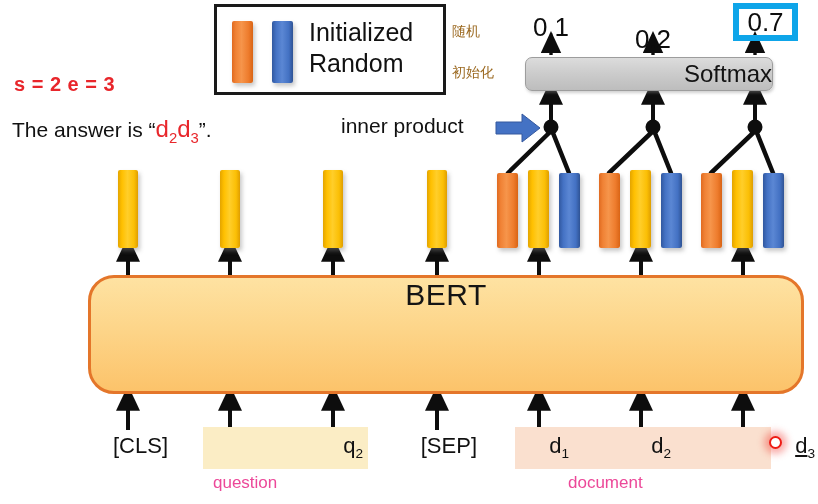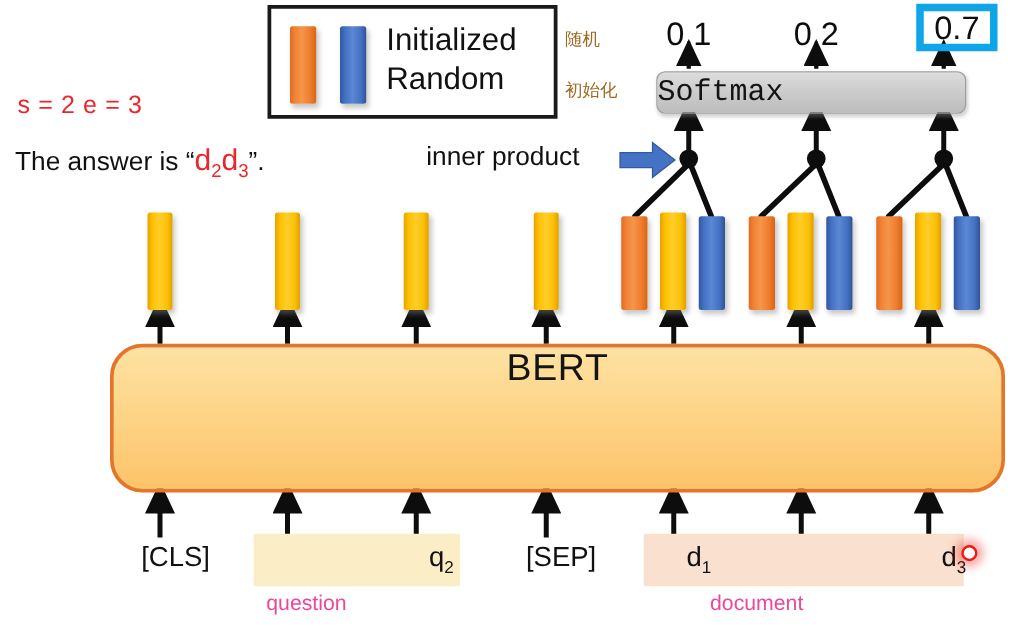--- a/index.html
+++ b/index.html
@@ -14,21 +14,21 @@
     background: #ffffff;
     font-family: "Liberation Sans", sans-serif;
     overflow: hidden;
   }
   .abs { position: absolute; }
 
   
   .red-text {
     color: #E8262B;
     font-size: 20px;
-    font-weight: 400;
+    font-weight: 700;
     letter-spacing: 0.5px;
     white-space: nowrap;
   }
   .answer-line {
     font-size: 21px;
     color: #111111;
     white-space: nowrap;
   }
   .answer-line .hl {
     color: #E8262B;
@@ -88,23 +88,22 @@
   }
 
   
   .softmax-box {
     border: 1px solid #9d9d9d;
     border-radius: 7px;
     background: linear-gradient(to bottom, #DCDCDC 0%, #CBCBCB 50%, #BDBDBD 100%);
     box-sizing: border-box;
     display: flex;
     align-items: center;
-    justify-content: flex-start;
+    justify-content: flex-end;
     box-shadow: 1px 2px 3px rgba(140,140,140,0.4);
-    font-family: Liberation Mono, monospace;
   }
   .softmax-label {
     font-size: 24px;
     color: #131313;
   }
 
   
   .prob {
     font-size: 26px;
     color: #0d0d0d;
@@ -233,21 +232,21 @@
   </div>
   <div class="abs cn-text" style="left:452px; top:23px;">随机</div>
   <div class="abs cn-text" style="left:452px; top:64px;">初始化</div>
 
   <div class="abs inner-product-label" style="left:341px; top:114px;">inner product</div>
   <svg class="abs" style="left:494px; top:112px;" width="48" height="32" viewBox="0 0 48 32" xmlns="http://www.w3.org/2000/svg">
     <path d="M2,10 L28,10 L28,2 L46,16 L28,30 L28,22 L2,22 z" fill="#4472C4" stroke="#35599E" stroke-width="1"></path>
   </svg>
 
   <div class="abs prob" style="left:521px; top:12px; width:60px;">0.1</div>
-  <div class="abs prob" style="left:623px; top:12px; width:60px;">0.2</div>
+  <div class="abs prob" style="left:623px; top:24px; width:60px;">0.2</div>
   <div class="abs prob prob-boxed" style="left:733px; top:3px; width:65px; height:38px;">
     <span>0.7</span>
   </div>
 
   <div class="abs softmax-box" style="left:525px; top:57px; width:248px; height:34px;">
     <span class="softmax-label">Softmax</span>
   </div>
 
   <div class="abs bar bar-yellow" style="left:118px; top:170px; width:20px; height:78px;"></div>
   <div class="abs bar bar-yellow" style="left:220px; top:170px; width:20px; height:78px;"></div>
@@ -278,21 +277,24 @@
   </div>
   <div class="abs token" style="left:303px; top:433px; width:60px;">
     <span>q</span><sub>2</sub>
   </div>
   <div class="abs token" style="left:397px; top:433px; width:80px;">
     <span>[SEP]</span>
   </div>
   <div class="abs token" style="left:509px; top:433px; width:60px;">
     <span>d</span><sub>1</sub>
   </div>
-  <div class="abs token" style="left:713px; top:433px; width:60px;">
+  <div class="abs token" style="left:611px; top:433px; width:60px;">
+    <span>d</span><sub>2</sub>
+  </div>
+  <div class="abs token" style="left:755px; top:433px; width:60px;text-decoration:underline;">
     <span>d</span><sub>3</sub>
   </div>
 
   <div class="abs laser-dot" style="left:769px; top:436px;"></div>
 
   <div class="abs group-label" style="left:213px; top:473px; width:145px;">question</div>
   <div class="abs group-label" style="left:568px; top:473px; width:150px;">document</div>
 
 </div>
 

